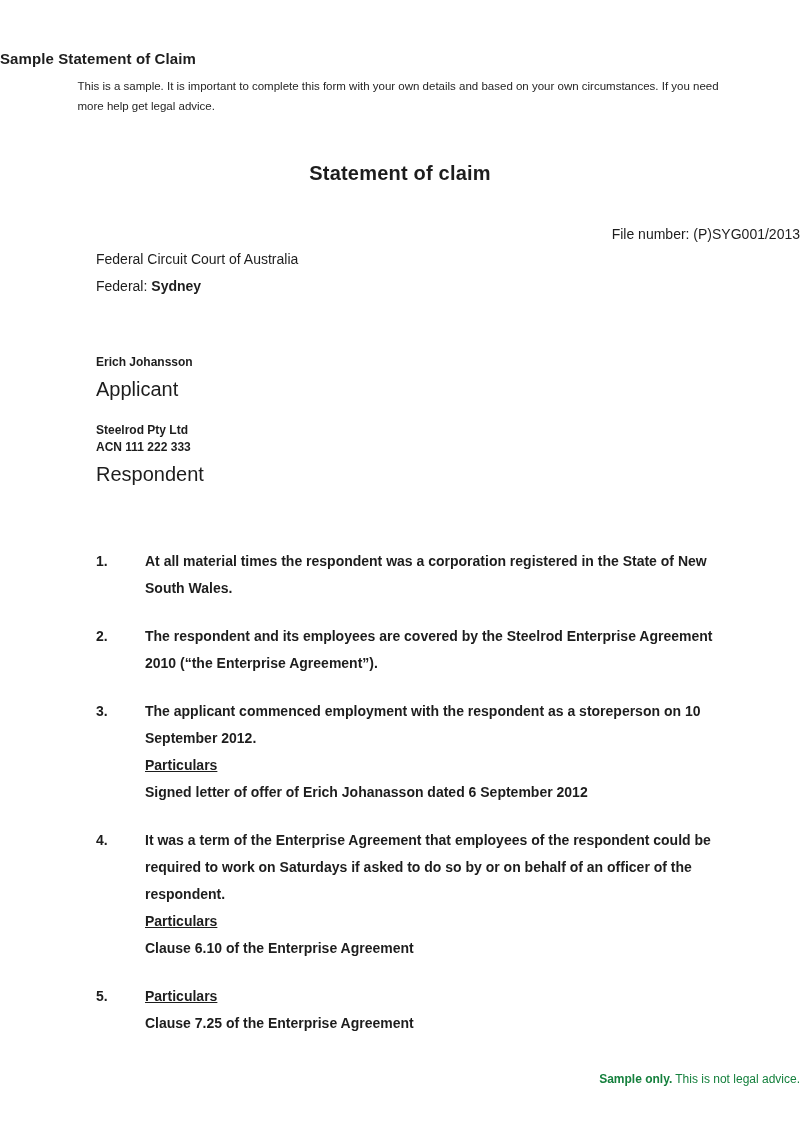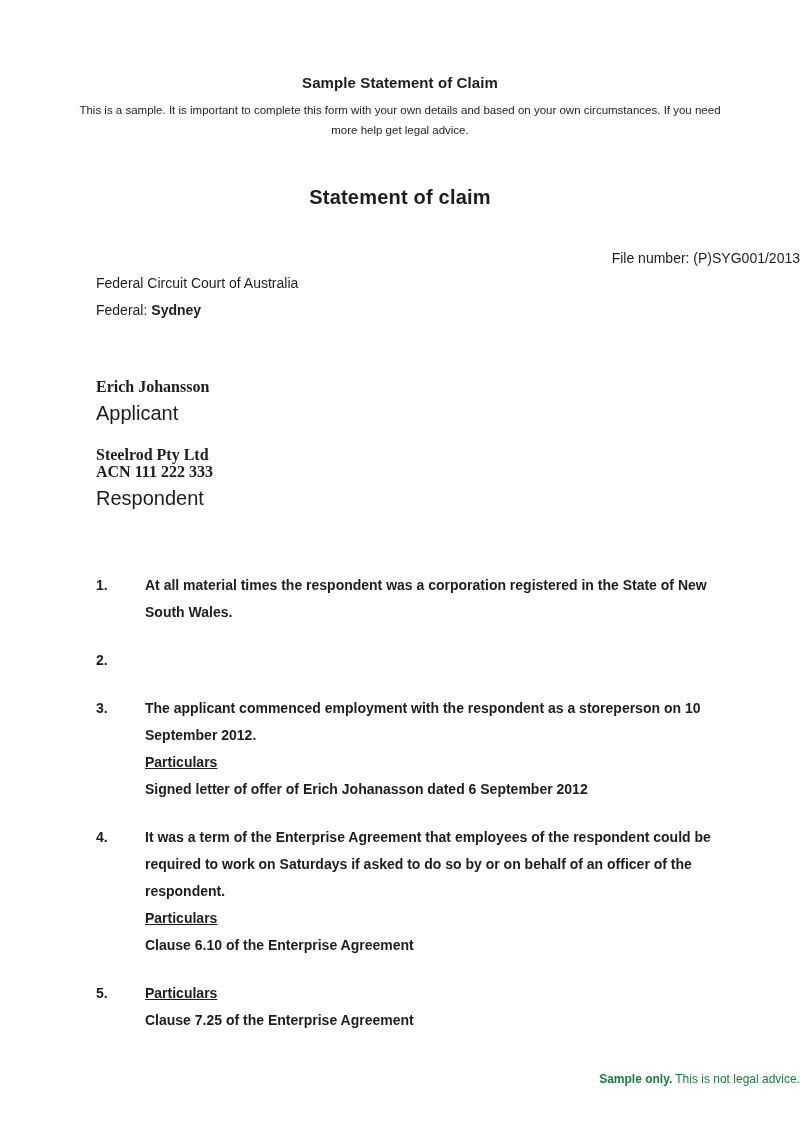--- a/index.html
+++ b/index.html
@@ -8,21 +8,21 @@
 
   .page {
     position: relative;
     width: 800px;
     height: 1129px;
     background: #ffffff;
     font-family: "Liberation Sans", sans-serif;
     color: #1d1d1d;
   }
 
-  .sample-head { padding-top: 74px; text-align: center; }
+  .sample-head { padding-top: 50px; text-align: left; }
   .sample-title { font-size: 15px; font-weight: bold; letter-spacing: 0.1px; }
   .sample-note {
     font-size: 11.5px;
     line-height: 20px;
     max-width: 645px;
     margin: 9px auto 0 auto;
     color: #252525;
   }
 
   .doc-title {
@@ -37,21 +37,21 @@
     margin-top: 41px;
     text-align: right;
     font-size: 14px;
   }
 
   .court-name { margin: 9px 0 0 96px; font-size: 14px; }
   .registry-line { margin: 11px 0 0 96px; font-size: 14px; }
   .registry-line .bold-val { font-weight: bold; margin-left: 4px; }
 
   .parties { margin: 60px 0 0 96px; }
-  .party-name { font-size: 16px; font-weight: bold; line-height: 17px; font-family: Liberation Serif, serif; }
+  .party-name { font-size: 12px; font-weight: bold; line-height: 17px; }
   .party-role { font-size: 20px; margin-top: 7px; }
   .party + .party { margin-top: 21px; }
 
   .claims { margin: 62px 0 0 96px; }
   .claim {
     display: flex;
     align-items: flex-start;
     margin-bottom: 21px;
     font-size: 14px;
     font-weight: bold;
@@ -108,20 +108,23 @@
 
     <div class="claim">
       <span class="claim-num">1.</span>
       <div class="claim-body">
         <div class="claim-text">At all material times the respondent was a corporation registered in the State of New South Wales.</div>
       </div>
     </div>
 
     <div class="claim">
       <span class="claim-num">2.</span>
+      <div class="claim-body">
+        <div class="claim-text">The respondent and its employees are covered by the Steelrod Enterprise Agreement 2010 (“the Enterprise Agreement”).</div>
+      </div>
     </div>
 
     <div class="claim">
       <span class="claim-num">3.</span>
       <div class="claim-body">
         <div class="claim-text">The applicant commenced employment with the respondent as a storeperson on 10 September 2012.</div>
         <div class="particulars-label">Particulars</div>
         <div class="particulars-text">Signed letter of offer of Erich Johanasson dated 6 September 2012</div>
       </div>
     </div>

